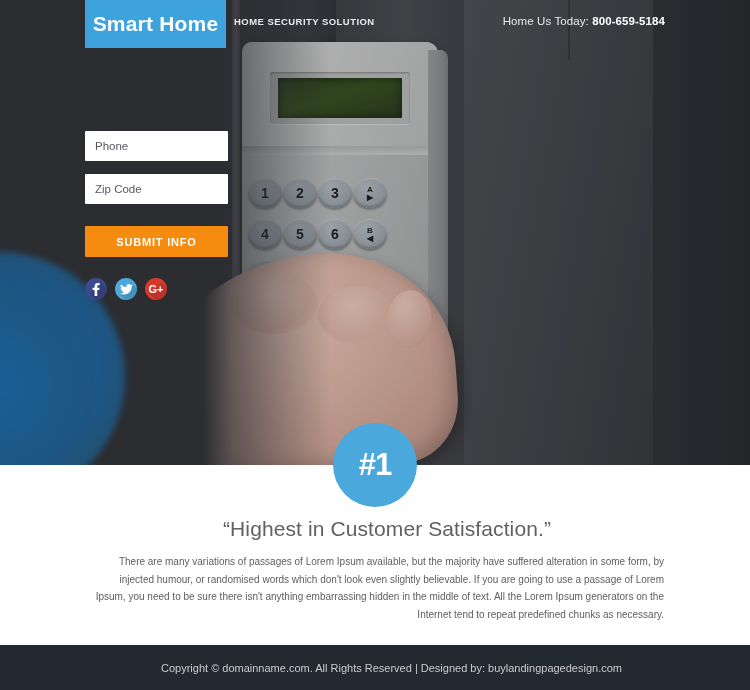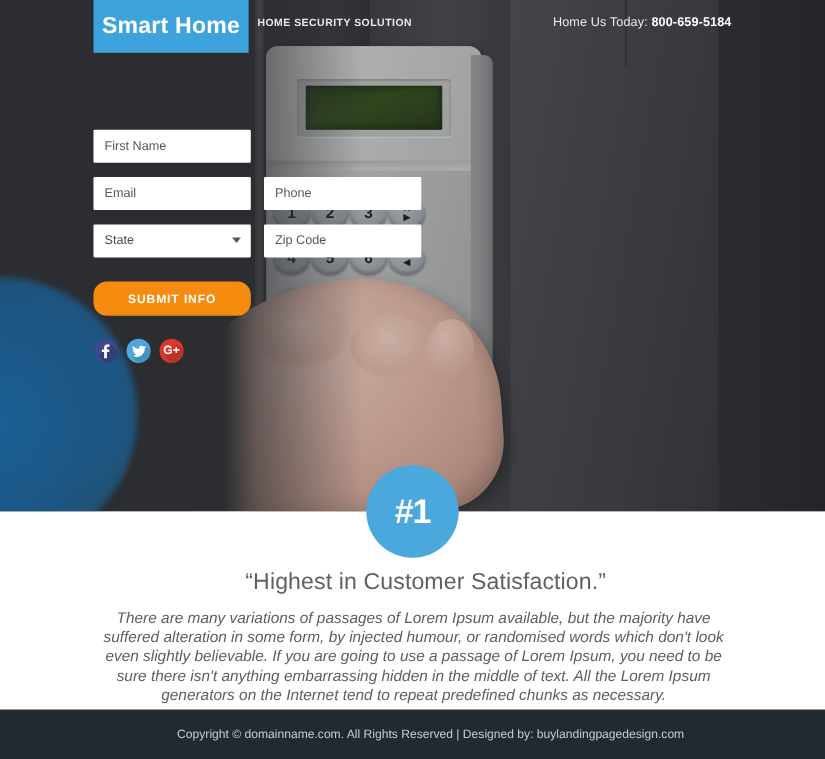--- a/index.html
+++ b/index.html
@@ -238,21 +238,21 @@
     border-top: 5px solid #55585c;
     pointer-events: none;
   }
   .submit {
     margin-top: 9px;
     width: 143px; height: 31px;
     background: #f58b0f;
     border: none; outline: none; cursor: pointer;
     color: #ffffff; font-size: 11px; font-weight: 600; letter-spacing: 0.8px;
     font-family: "Liberation Sans", sans-serif;
-    border-radius: 12px;
+    border-radius: 1px;
   }
   .socials { display: flex; gap: 8px; margin-top: 21px; }
   .soc {
     width: 22px; height: 22px; border-radius: 50%;
     display: flex; align-items: center; justify-content: center;
     color: #ffffff; font-size: 12px; font-weight: 700;
     position: relative; overflow: hidden;
     font-family: "Liberation Serif", serif;
   }
   .soc.fb { background: #3a4a8c; }
@@ -280,21 +280,21 @@
     position: absolute; left: 0; top: 465px; width: 750px; height: 180px;
     background: #ffffff;
   }
   .quote {
     position: absolute; left: 12px; top: 52px; width: 750px;
     text-align: center;
     color: #5f6164; font-size: 21px; font-weight: 400; letter-spacing: 0.1px;
   }
   .body-copy {
     position: absolute; left: 88px; top: 88px; width: 576px;
-    text-align: center; color: #5c5e61; font-size: 14px; line-height: 17.5px; font-style: italic;
+    text-align: right; color: #5c5e61; font-size: 10px; line-height: 17.5px;
   }
 
   
   .footer {
     position: absolute; left: 0; top: 645px; width: 750px; height: 45px;
     background: #232931;
     display: flex; align-items: center; justify-content: center;
   }
   .footer-text { color: #c9ccd0; font-size: 11px; margin-left: 33px; }
 </style>
@@ -371,35 +371,27 @@
     <div class="tagline">HOME SECURITY SOLUTION</div>
     <div class="callus">
       <span>Home Us Today:</span>
       <b>800-659-5184</b>
     </div>
   </div>
 
   <div class="form-wrap">
 
     <div class="row">
-      <input class="field" type="text" placeholder="First Name" style="">
     </div>
 
     <div class="row">
-      <input class="field" type="text" placeholder="Email" style="">
       <input class="field" type="text" placeholder="Phone" style="">
     </div>
 
     <div class="row">
-      <div class="select-wrap">
-        <select class="select">
-          <option>State</option>
-        </select>
-        <span class="caret"></span>
-      </div>
       <input class="field" type="text" placeholder="Zip Code" style="">
     </div>
 
     <button class="submit">SUBMIT INFO</button>
 
     <div class="socials">
       <a class="soc fb">
         <span class="shade"></span>
         <svg width="8" height="13" viewBox="0 0 8 13">
           <path fill="#ffffff" d="M5.2 13V7.1h2l .3-2.3H5.2V3.3c0-.66.18-1.1 1.13-1.1H7.6V.1C7.35.07 6.6 0 5.73 0 3.9 0 2.65 1.12 2.65 3.17V4.8H.6v2.3h2.05V13z"></path>

